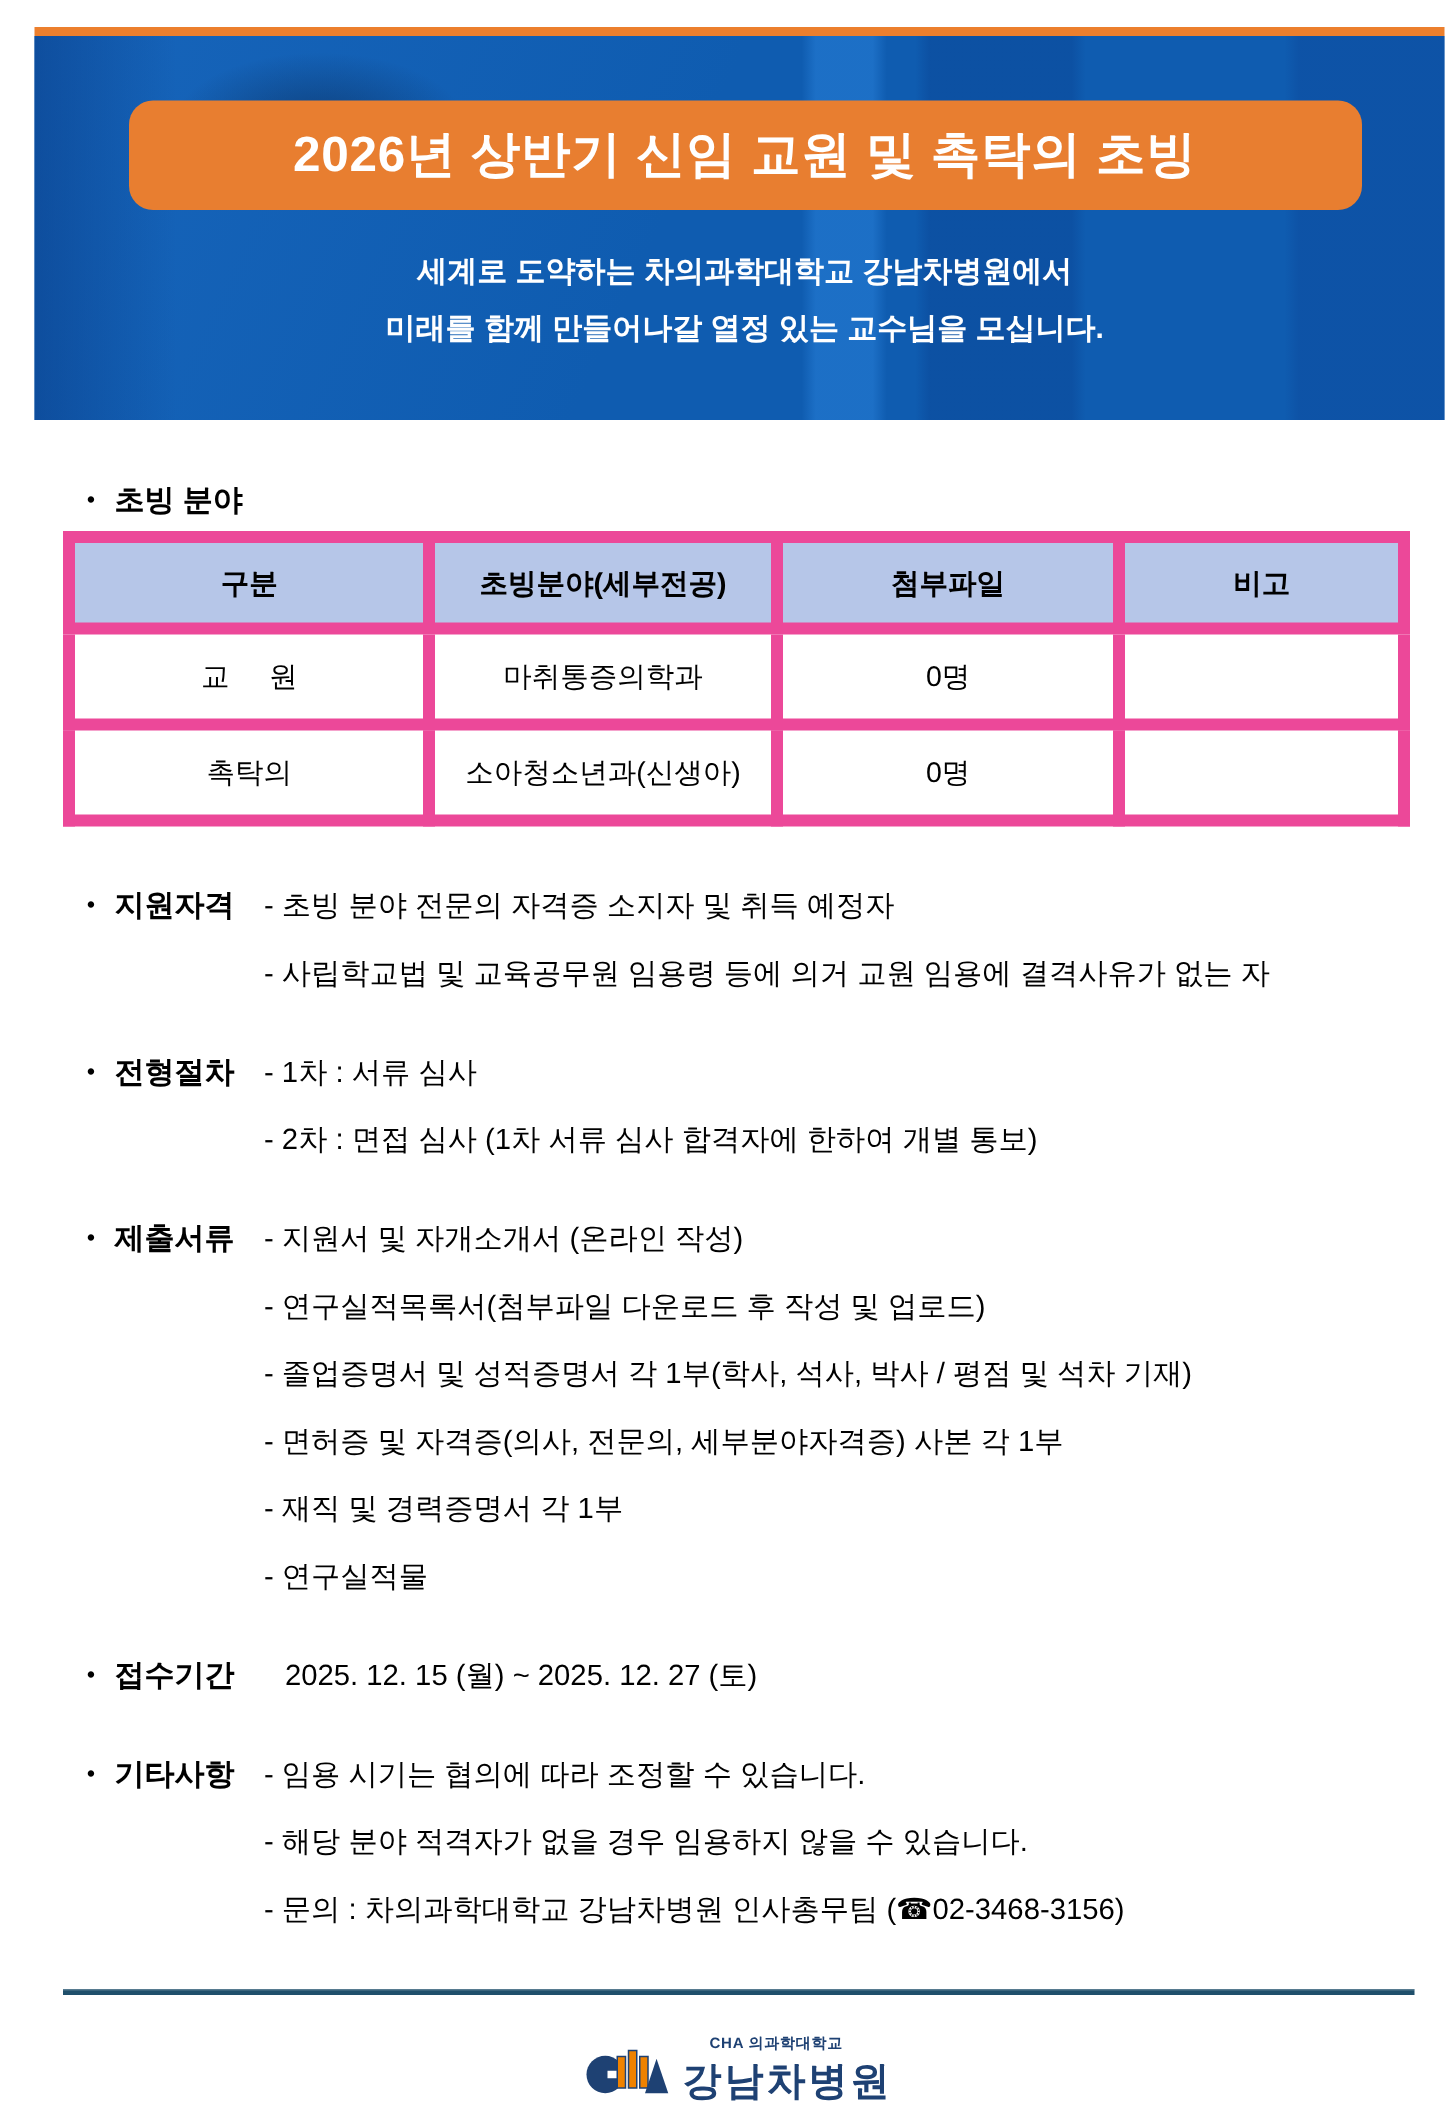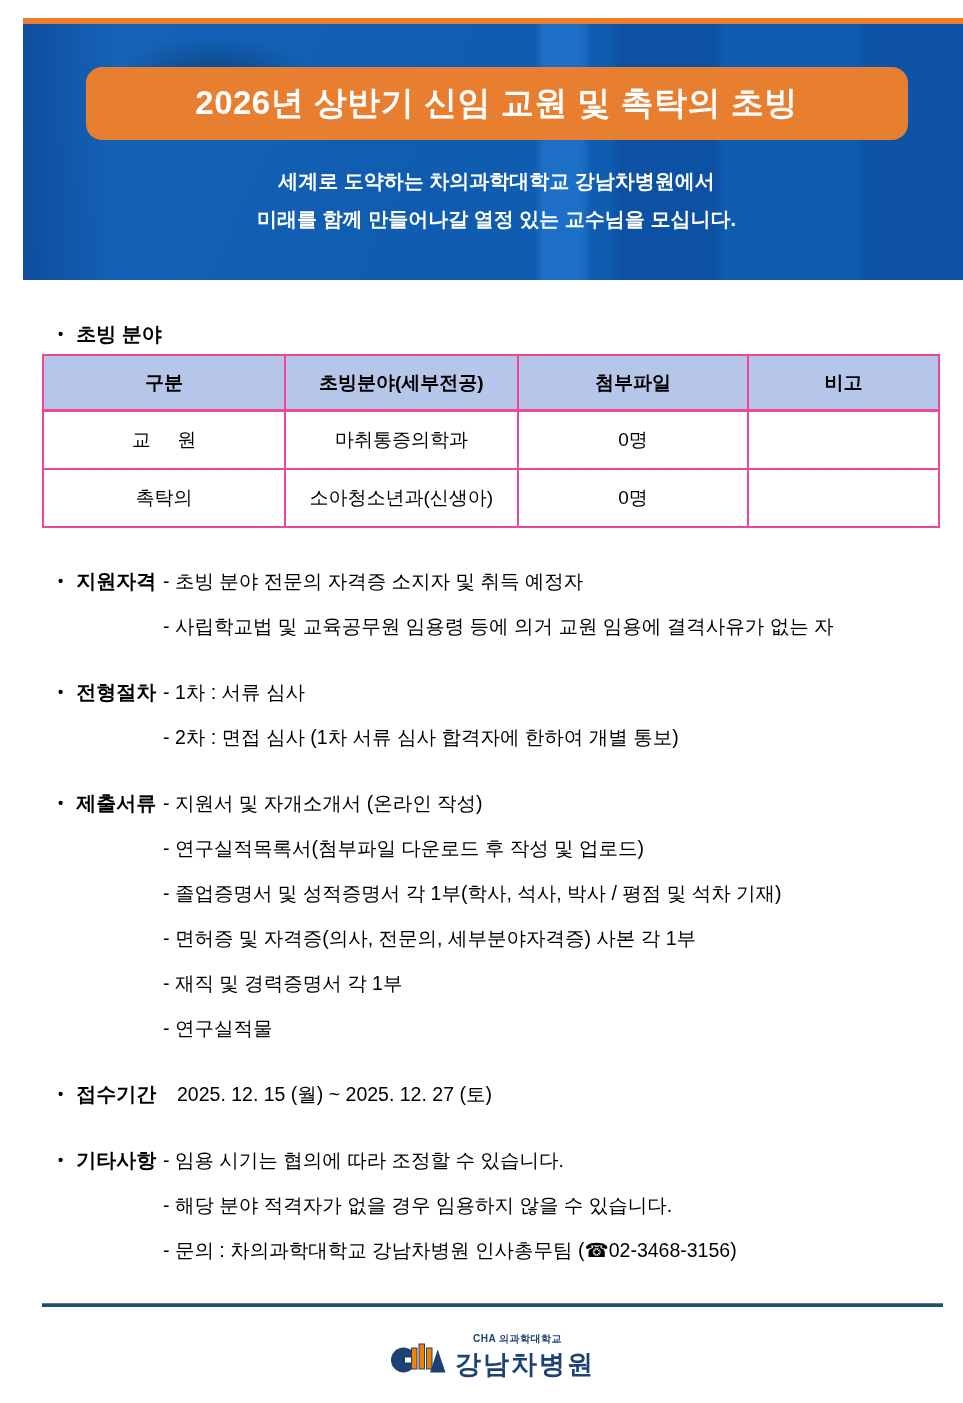--- a/index.html
+++ b/index.html
@@ -32,29 +32,29 @@
   .banner-title{color:#fff;font-size:33px;font-weight:bold;letter-spacing:0.5px;}
   .subtitle{margin-top:22px;text-align:center;color:#fff;font-weight:bold;font-size:20px;line-height:38px;}
 
   
   .content{position:absolute;left:42px;top:299px;width:901px;margin-top:24px;}
   .section-head{font-size:20px;font-weight:bold;line-height:22px;padding-left:16px;}
   .section-head::before{content:"\2022";font-size:15px;margin-right:13px;vertical-align:2px;}
 
   table.recruit{width:898px;border-collapse:collapse;margin-top:9px;table-layout:fixed;}
   table.recruit th,table.recruit td{
-    border:2px solid #ec4899;text-align:center;vertical-align:middle;
+    border:8px solid #ec4899;text-align:center;vertical-align:middle;
     font-size:19px;white-space:pre;overflow:hidden;
   }
   table.recruit th{background:#B6C6E8;font-weight:bold;height:51px;border-bottom-width:3px;}
   table.recruit td{height:54px;font-weight:500;text-align:center;}
   .col1{width:27%;} .col2{width:26%;} .col3{width:25.7%;} .col4{width:21.3%;}
 
   .sections{margin-top:40px;}
-  .sec{display:flex;margin-bottom:21px;}
+  .sec{display:flex;margin-bottom:21px;gap:13px;}
   .sec-title{
     flex:0 0 121px;box-sizing:border-box;padding-left:16px;
     font-size:20px;font-weight:bold;line-height:26px;white-space:nowrap;
   }
   .sec-title::before{content:"\2022";font-size:15px;margin-right:13px;vertical-align:2px;}
   .sec-items{flex:1;}
   .sec-items .item{font-size:19.5px;line-height:26px;margin-bottom:19px;white-space:pre-wrap;}
   .sec-items .item.no-dash{padding-left:14px;}
 
   

